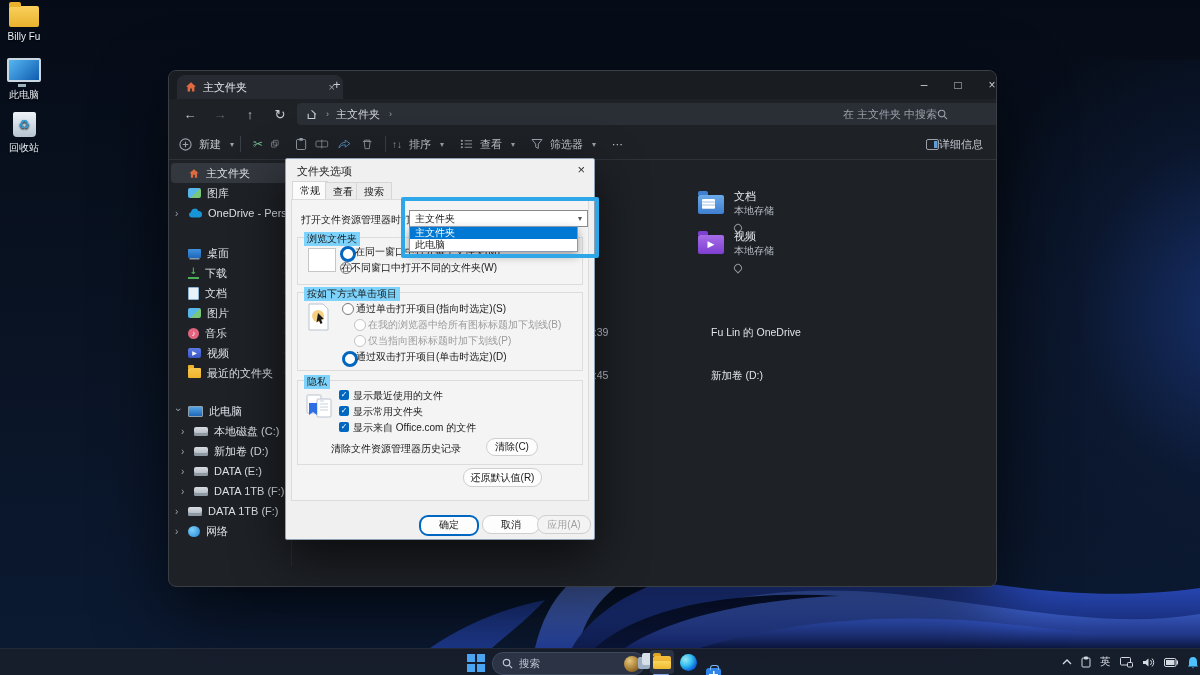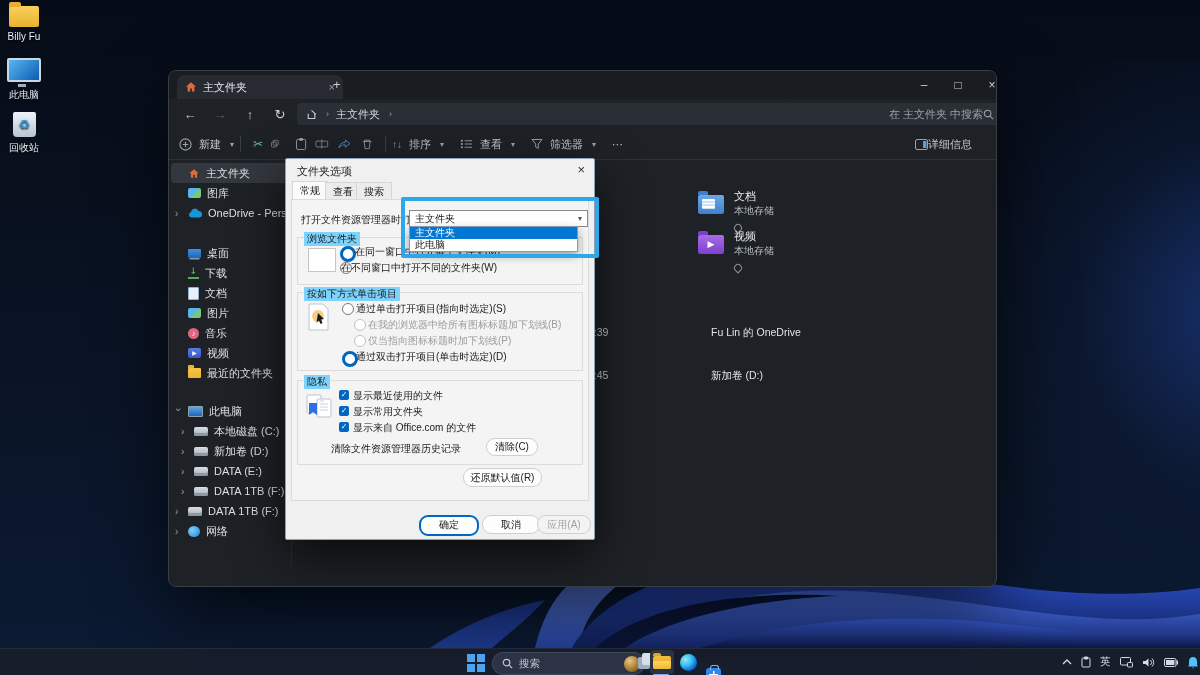--- a/index.html
+++ b/index.html
@@ -22,21 +22,21 @@
   
   #win{left:168px;top:70px;width:827px;height:515px;background:#1e2126;border:1px solid #3a3f46;
        border-radius:8px;box-shadow:0 26px 70px rgba(0,0,0,.65);overflow:hidden}
   .tabstrip{left:0;top:0;width:100%;height:28px;background:#191c20}
   .tab{left:8px;top:4px;width:150px;height:24px;background:#272b31;border-radius:8px 8px 0 0;
        display:flex;align-items:center;padding:0 8px;color:#e4e8ed;font-size:11px;gap:6px}
   .winbtn{top:0;width:34px;height:28px;color:#c8cdd3;font-size:12px;display:flex;align-items:center;justify-content:center}
   .navrow{left:0;top:28px;width:100%;height:30px;background:#1e2126;display:flex;align-items:center}
   .navbtn{width:30px;text-align:center;color:#c8cdd3;font-size:13px}
   .crumb{left:128px;top:32px;width:482px;height:22px;background:#2a2e35;border-radius:4px;display:flex;align-items:center;gap:7px;padding:0 9px;color:#d4d8de;font-size:11px}
-  .srch{left:620px;top:32px;width:197px;height:22px;background:#2a2e35;border-radius:4px;display:flex;align-items:center;color:#9aa1ab;font-size:11px;padding:0 8px;justify-content:flex-end}
+  .srch{left:620px;top:32px;width:197px;height:22px;background:#2a2e35;border-radius:4px;display:flex;align-items:center;color:#9aa1ab;font-size:11px;padding:0 8px;justify-content:center}
   .cmdbar{left:0;top:58px;width:100%;height:30px;background:#1e2126;border-bottom:1px solid #2e3239;display:flex;align-items:center;color:#c4c9d0;font-size:11px}
   .cmdsep{width:1px;height:16px;background:#3a3f46;margin:0 6px}
   .cmdlbl{margin:0 3px}
   .caret{font-size:8px;color:#9aa1ab;margin-left:2px}
   .cicon{width:22px;text-align:center;color:#9aa1ab;font-size:12px}
   
   .sbi{left:2px;width:118px;height:20px;display:flex;align-items:center;gap:6px;color:#dbe0e6;font-size:11px;border-radius:4px;padding:0 4px}
   .sbi.sel{background:#33373e}
   .sbi .lb{white-space:nowrap;overflow:hidden;flex:1}
   .chev{color:#9aa1ab;font-size:10px;width:7px;display:inline-block}
@@ -233,21 +233,21 @@
       <span class="caret">▾</span>
     </div>
     <div class="row" style="gap:4px;margin-left:16px">
       <svg width="12" height="12" viewBox="0 0 12 12">
           <path d="M1 1.5 H11 L7.3 6 V10.5 L4.7 9 V6 Z" fill="none" stroke="#9aa1ab"></path>
         </svg>
       <span class="cmdlbl">筛选器</span>
       <span class="caret">▾</span>
     </div>
     <div style="margin-left:16px;color:#c4c9d0">⋯</div>
-    <div class="row" style="position:absolute;right:24px;">
+    <div class="row" style="position:absolute;right:13px;">
       <svg width="13" height="11" viewBox="0 0 13 11">
           <rect x="0.5" y="0.5" width="12" height="10" rx="1.5" fill="none" stroke="#9aa1ab"></rect>
           <rect x="8" y="2" width="3.5" height="7" fill="#5f9bd6"></rect>
         </svg>
       <span>详细信息</span>
     </div>
   </div>
 
   <div class="a" style="left:122px;top:89px;width:1px;height:406px;background:#2a2e34"></div>
 

